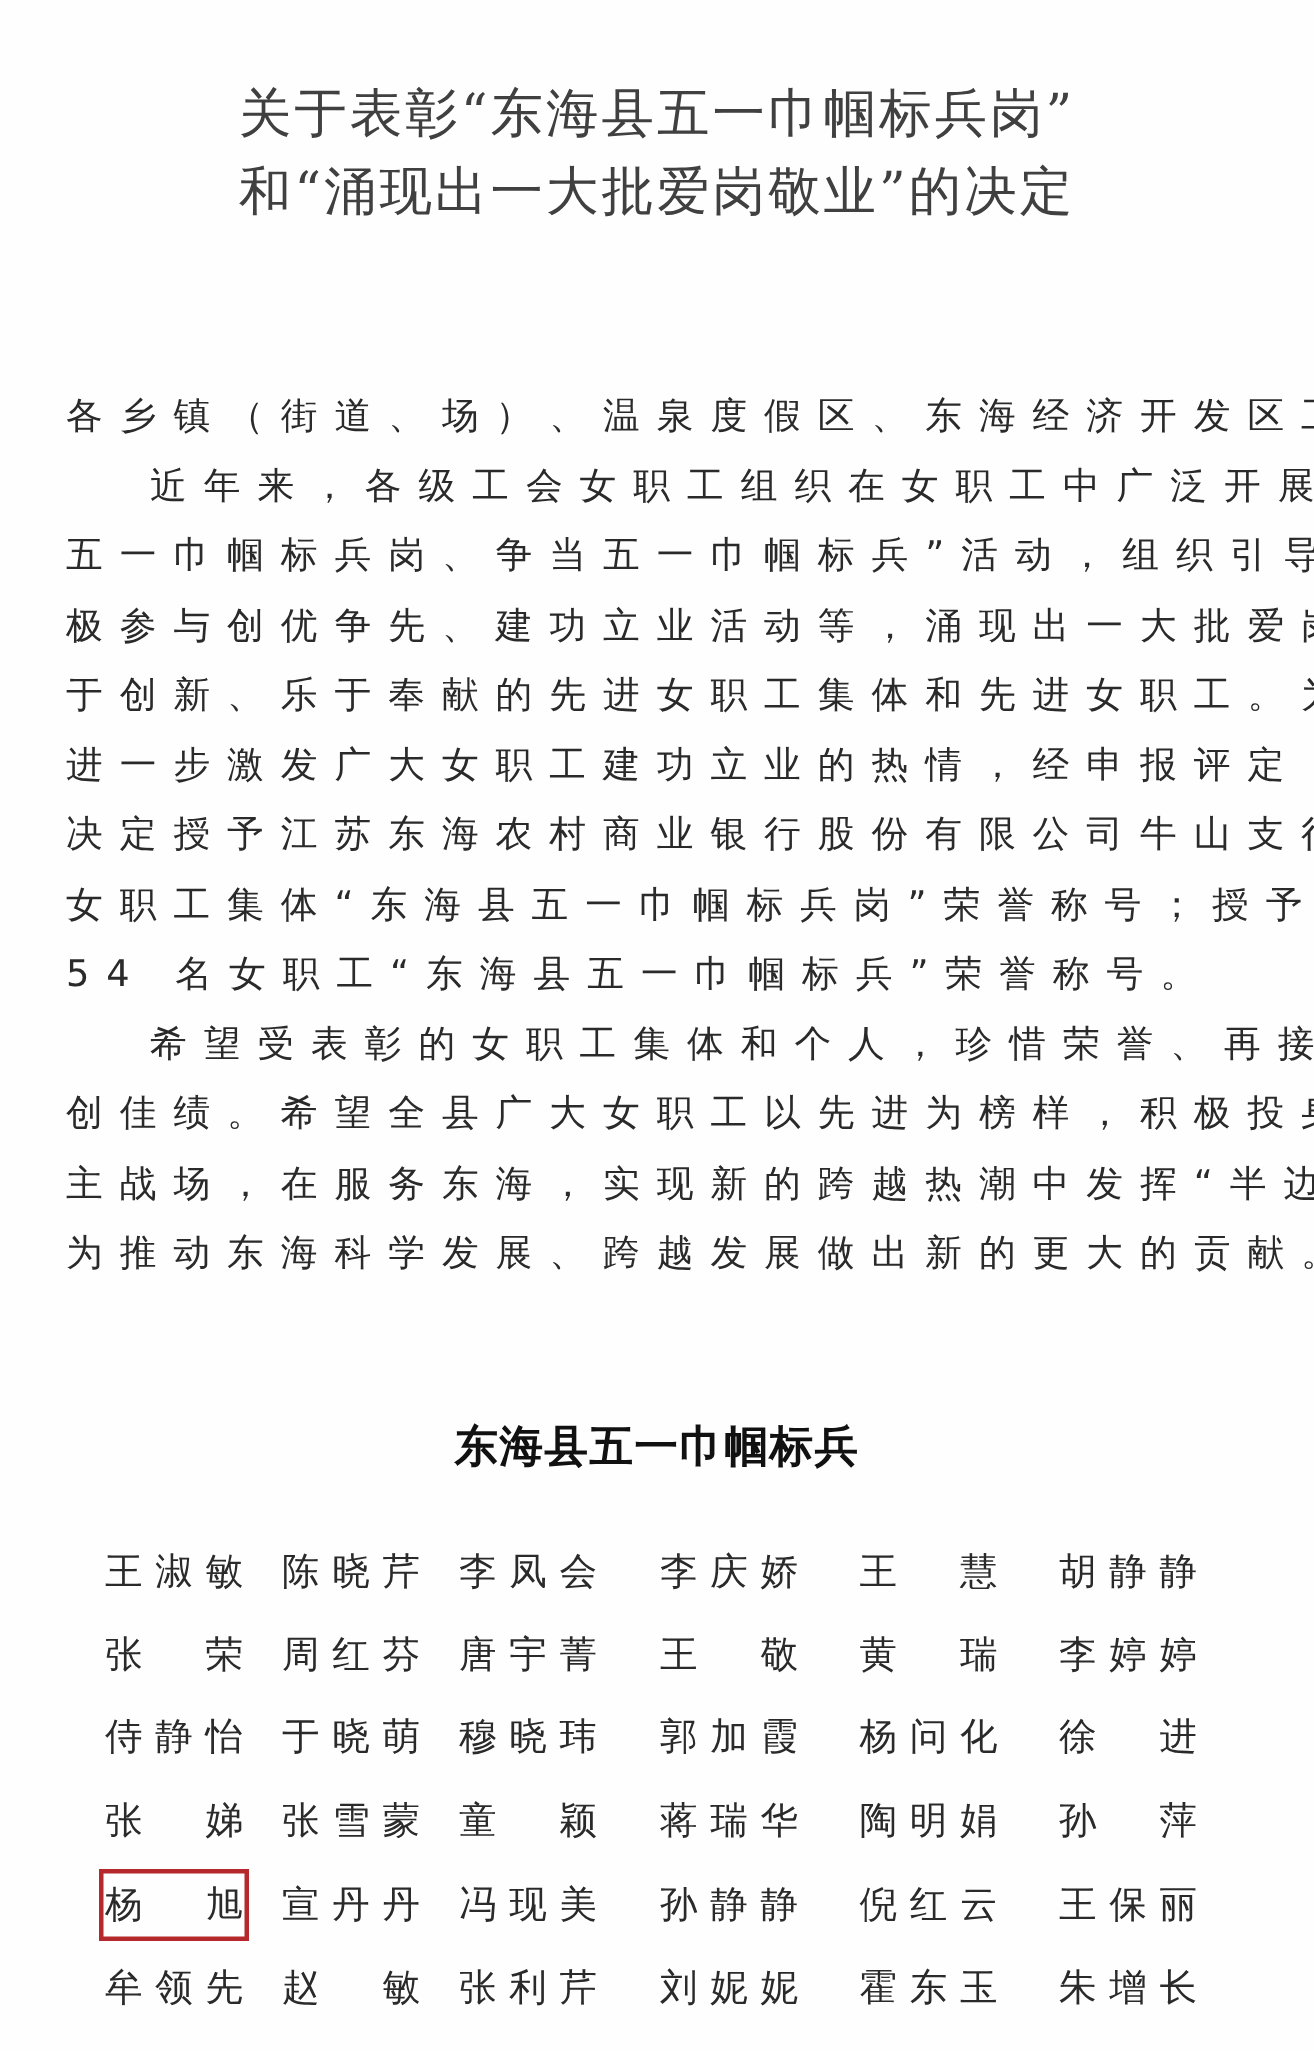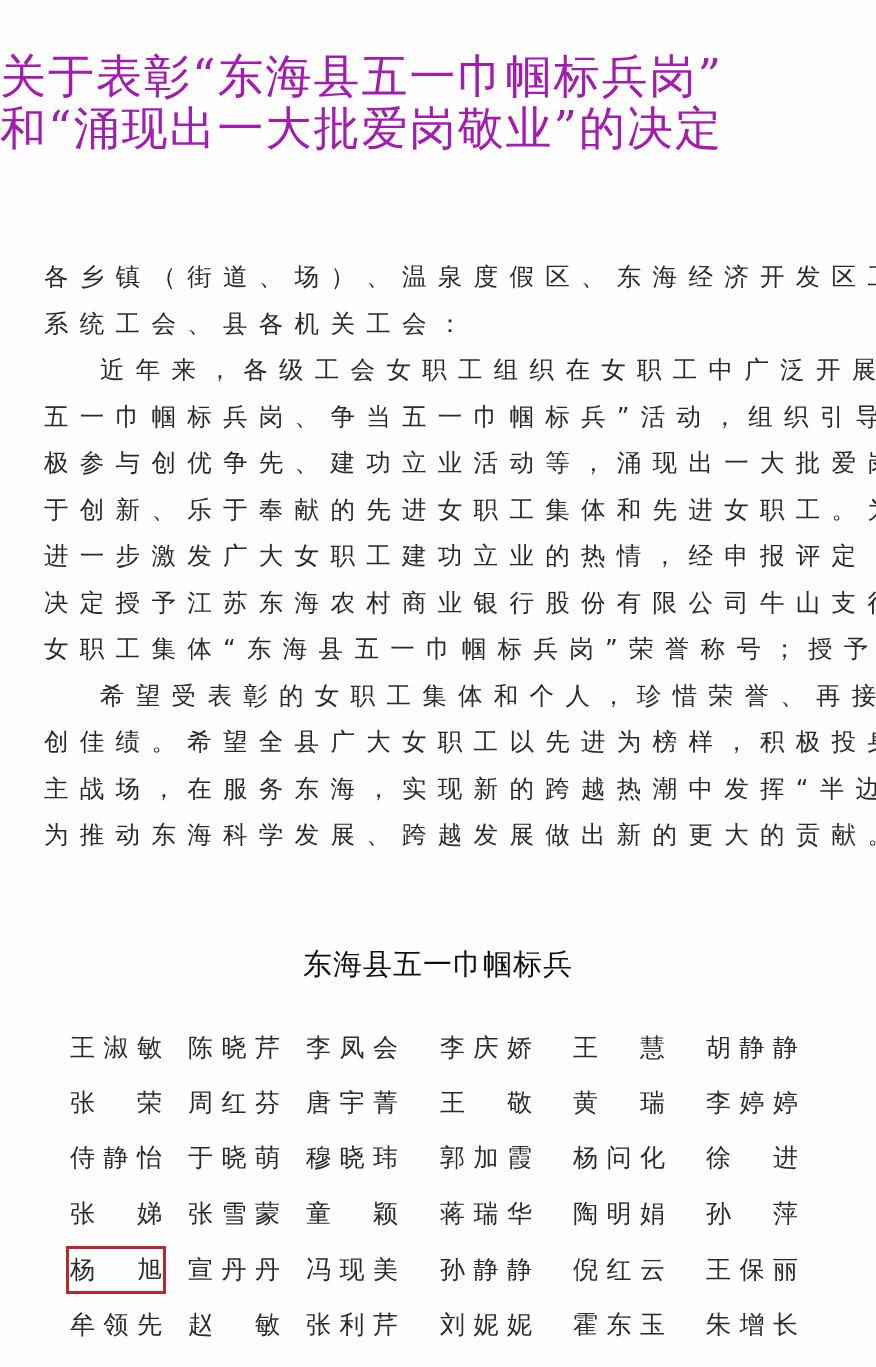--- a/index.html
+++ b/index.html
@@ -13,26 +13,26 @@
       position: relative;
       overflow: hidden;
       color: #1a1a1a;
       font-family: "DejaVu Serif", "Liberation Serif", serif;
     }
     .doc-title {
       position: absolute;
       left: 0;
       top: 50px;
       width: 876px;
-      text-align: left;
+      text-align: center;
       font-family: "DejaVu Serif", "Liberation Serif", serif;
-      font-size: 46px;
+      font-size: 35px;
       line-height: 52px;
       letter-spacing: 2px;
-      color: #a21caf;
+      color: #404040;
     }
     .doc-title div { white-space: nowrap; }
     .body-text {
       position: absolute;
       left: 44px;
       top: 254px;
       width: 772px;
       font-family: "DejaVu Sans", "Liberation Sans", sans-serif;
       font-size: 24.5px;
       line-height: 46.5px;
@@ -44,21 +44,21 @@
       white-space: nowrap;
       height: 46.5px;
     }
     .section-title {
       position: absolute;
       left: 0;
       top: 942px;
       width: 876px;
       text-align: center;
       font-family: "DejaVu Serif", "Liberation Serif", serif;
-      font-weight: normal;
+      font-weight: bold;
       font-size: 29px;
       line-height: 44px;
       color: #111;
       letter-spacing: 1px;
     }
     .names-grid {
       position: absolute;
       left: 0;
       top: 1028px;
       width: 876px;
@@ -83,28 +83,28 @@
 </head>
 <body>
 
 <div class="doc-title">
   <div>关于表彰“东海县五一巾帼标兵岗”</div>
   <div>和“涌现出一大批爱岗敬业”的决定</div>
 </div>
 
 <div class="body-text" id="body-text">
     <span class="line">各乡镇（街道、场）、温泉度假区、东海经济开发区工会，县各</span>
-    <span class="line">系统工会、县各机关工会：</span>
     <span class="line" style="padding-left: 56px;">近年来，各级工会女职工组织在女职工中广泛开展了“争创</span>
     <span class="line">五一巾帼标兵岗、争当五一巾帼标兵”活动，组织引导女职工积</span>
     <span class="line">极参与创优争先、建功立业活动等，涌现出一大批爱岗敬业、敢</span>
     <span class="line">于创新、乐于奉献的先进女职工集体和先进女职工。为弘扬先进，</span>
     <span class="line">进一步激发广大女职工建功立业的热情，经申报评定，县总工会</span>
     <span class="line">决定授予江苏东海农村商业银行股份有限公司牛山支行等 10 个</span>
     <span class="line">女职工集体“东海县五一巾帼标兵岗”荣誉称号；授予王淑敏等</span>
+    <span class="line">54 名女职工“东海县五一巾帼标兵”荣誉称号。</span>
     <span class="line" style="padding-left: 56px;">希望受表彰的女职工集体和个人，珍惜荣誉、再接再厉、再</span>
     <span class="line">创佳绩。希望全县广大女职工以先进为榜样，积极投身经济建设</span>
     <span class="line">主战场，在服务东海，实现新的跨越热潮中发挥“半边天”作用，</span>
     <span class="line">为推动东海科学发展、跨越发展做出新的更大的贡献。</span>
   </div>
 
 <div class="section-title">东海县五一巾帼标兵</div>
 
 <div class="names-grid" id="names-grid">
     <div class="name-cell" style="left: 70px; top: 0px;">

